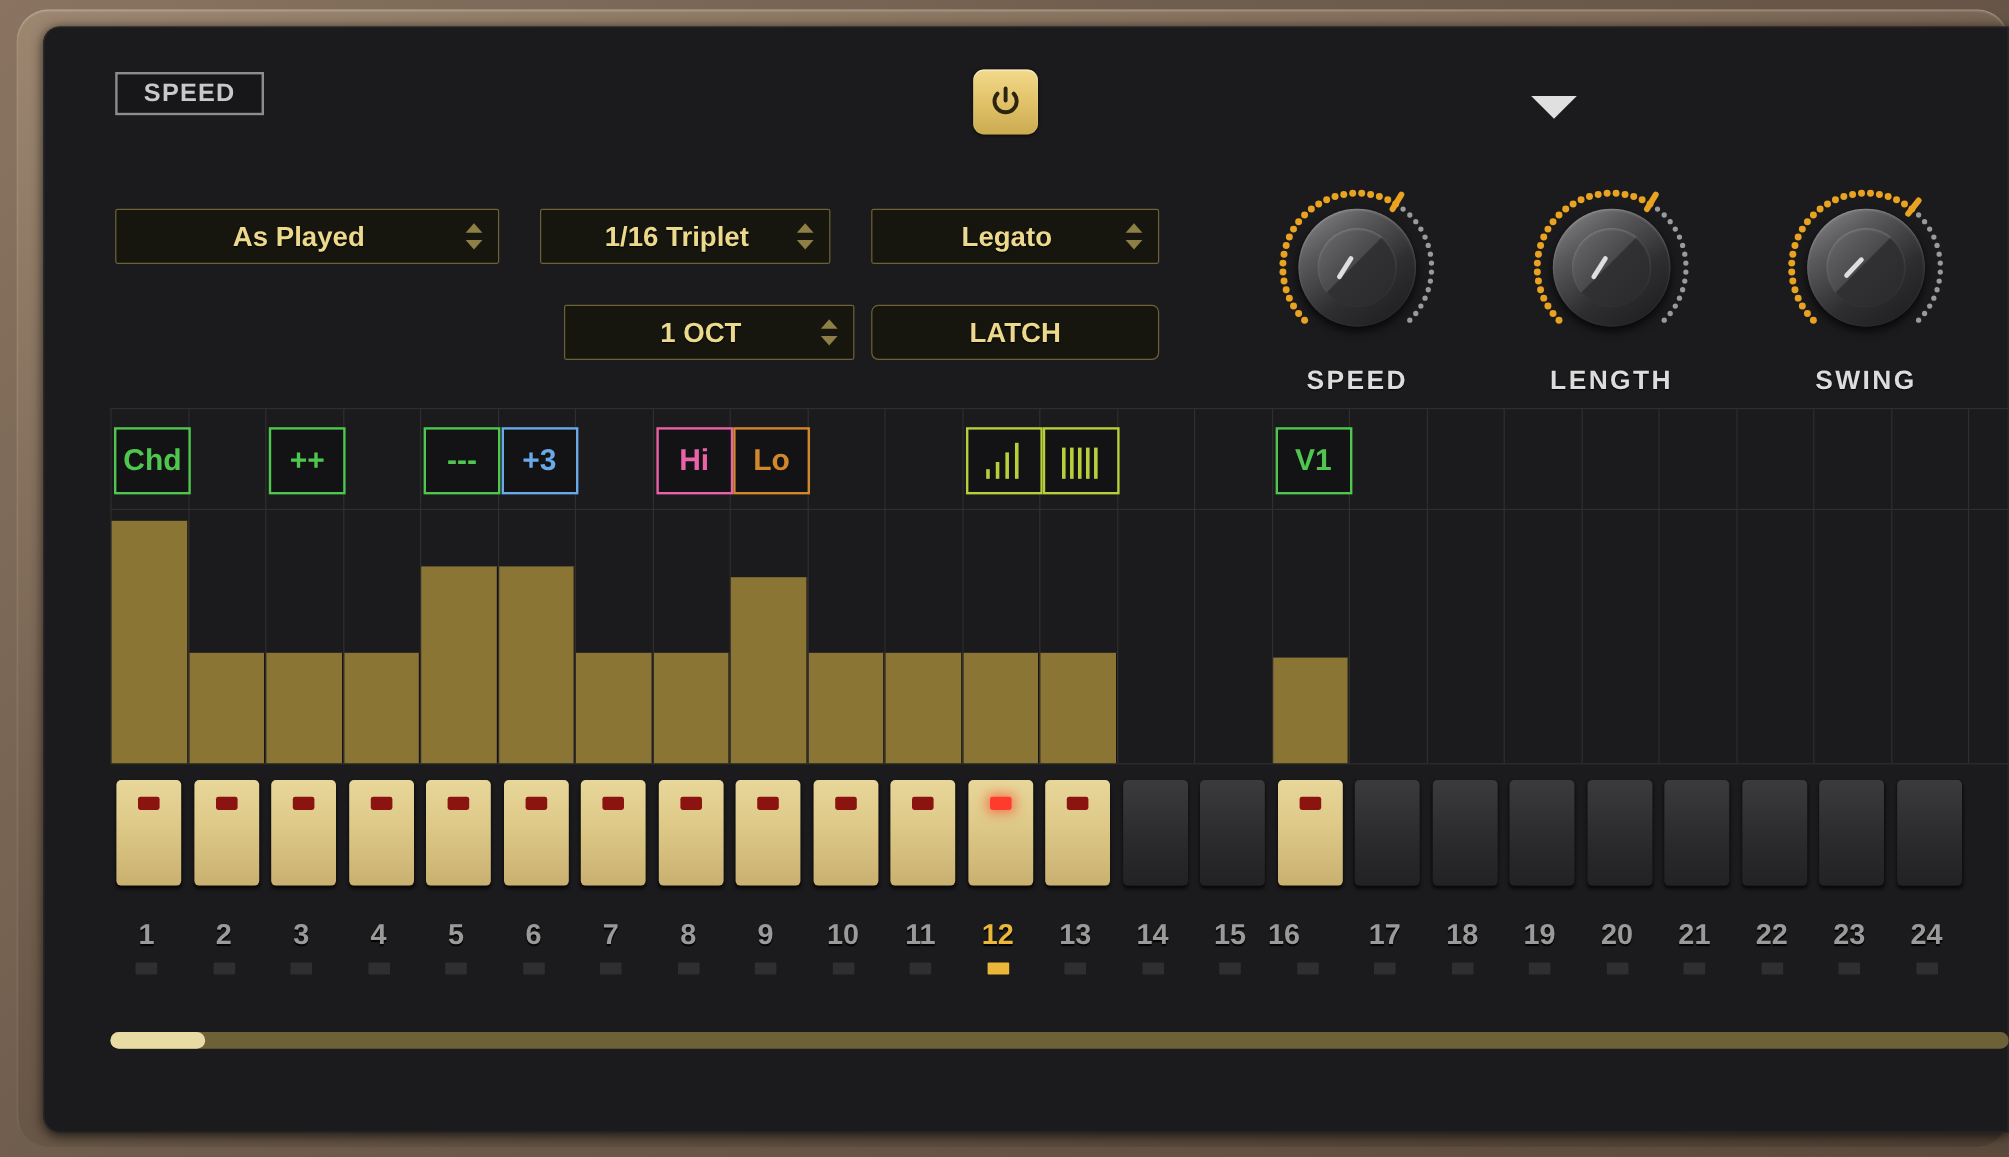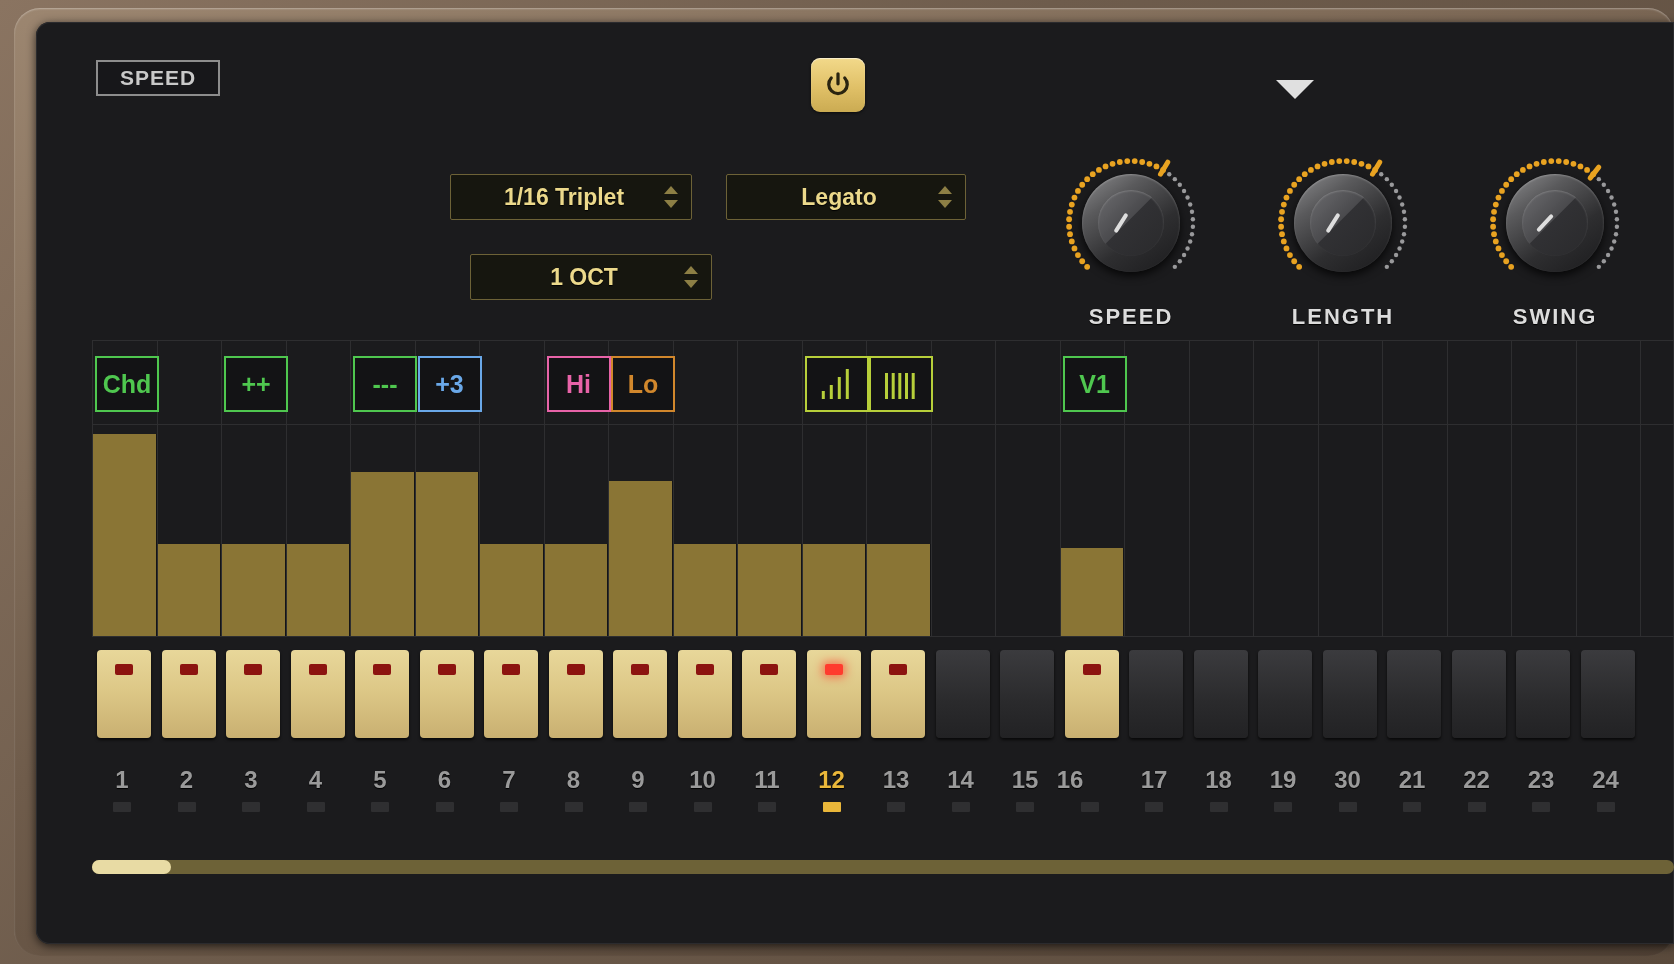--- a/index.html
+++ b/index.html
@@ -118,20 +118,27 @@
       <div id="power-btn">
         <svg width="30" height="30" viewBox="0 0 24 24">
           <path d="M12 3 L12 11" stroke="#2a2410" stroke-width="2.6" stroke-linecap="round" fill="none"></path>
           <path d="M6.6 6.4 A7.4 7.4 0 1 0 17.4 6.4" stroke="#2a2410" stroke-width="2.6" stroke-linecap="round" fill="none"></path>
         </svg>
       </div>
 
       <div id="title-caret"></div>
     </div>
 
+    <div class="sel" style="left:60px;top:152px;width:318px;">
+      <span class="lbl">As Played</span>
+      <span class="spin">
+        <i class="up"></i>
+        <i class="dn"></i>
+      </span>
+    </div>
 
     <div class="sel" style="left:414px;top:152px;width:240px;">
       <span class="lbl">1/16 Triplet</span>
       <span class="spin">
         <i class="up"></i>
         <i class="dn"></i>
       </span>
     </div>
 
     <div class="sel" style="left:690px;top:152px;width:238px;">
@@ -144,20 +151,21 @@
 
 
     <div class="sel" style="left:414px;top:232px;width:240px;margin-left:20px;">
       <span class="lbl">1 OCT</span>
       <span class="spin">
         <i class="up"></i>
         <i class="dn"></i>
       </span>
     </div>
 
+    <div class="btnsel" style="left:690px;top:232px;width:238px;">LATCH</div>
 
     <div class="knobwrap" style="left:1020px;top:126px;">
       <div class="knob">
         <svg width="150" height="150">
           <g id="ring-speed">
               <circle cx="31.16" cy="118.84" r="2.9" fill="#e9a321"></circle>
               <circle cx="26.19" cy="113.24" r="2.9" fill="#e9a321"></circle>
               <circle cx="21.94" cy="107.07" r="2.9" fill="#e9a321"></circle>
               <circle cx="18.46" cy="100.45" r="2.9" fill="#e9a321"></circle>
               <circle cx="15.81" cy="93.45" r="2.9" fill="#e9a321"></circle>
@@ -496,21 +504,21 @@
         <div class="stepnum" style="left: 903px; top: 0px;">15</div>
         <div class="stepmark" style="left: 924px; top: 36px;"></div>
         <div class="stepnum" style="left: 948px; top: 0px;">16</div>
         <div class="stepmark" style="left: 988.5px; top: 36px;"></div>
         <div class="stepnum" style="left: 1032px; top: 0px;">17</div>
         <div class="stepmark" style="left: 1053px; top: 36px;"></div>
         <div class="stepnum" style="left: 1096.5px; top: 0px;">18</div>
         <div class="stepmark" style="left: 1117.5px; top: 36px;"></div>
         <div class="stepnum" style="left: 1161px; top: 0px;">19</div>
         <div class="stepmark" style="left: 1182px; top: 36px;"></div>
-        <div class="stepnum" style="left: 1225.5px; top: 0px;">30</div>
+        <div class="stepnum" style="left: 1225.5px; top: 0px;">20</div>
         <div class="stepmark" style="left: 1246.5px; top: 36px;"></div>
         <div class="stepnum" style="left: 1290px; top: 0px;">21</div>
         <div class="stepmark" style="left: 1311px; top: 36px;"></div>
         <div class="stepnum" style="left: 1354.5px; top: 0px;">22</div>
         <div class="stepmark" style="left: 1375.5px; top: 36px;"></div>
         <div class="stepnum" style="left: 1419px; top: 0px;">23</div>
         <div class="stepmark" style="left: 1440px; top: 36px;"></div>
         <div class="stepnum" style="left: 1483.5px; top: 0px;">24</div>
         <div class="stepmark" style="left: 1504.5px; top: 36px;"></div>
       </div>

